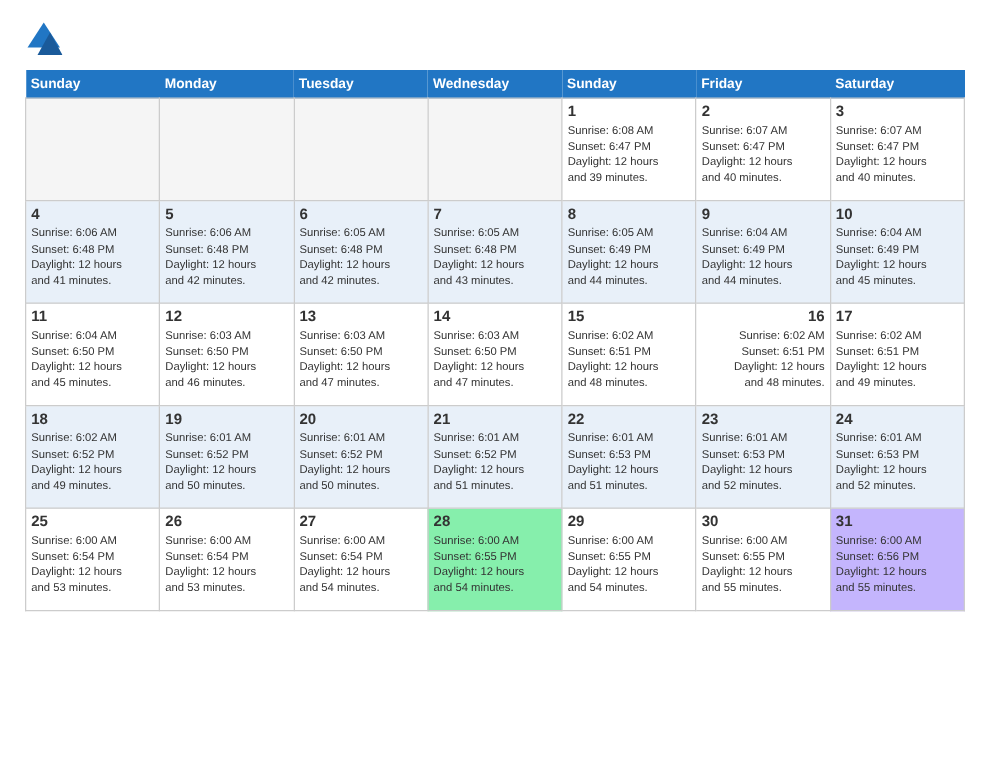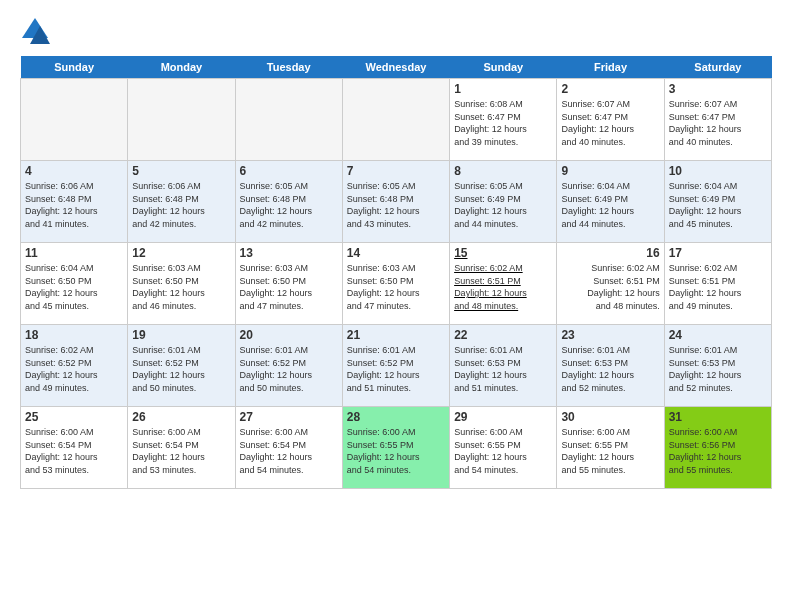--- a/index.html
+++ b/index.html
@@ -60,21 +60,21 @@
     }
     .calendar-table {
       width: 100%;
       border-collapse: collapse;
       font-size: 10px;
     }
     .calendar-table th {
       background-color: #2176c4;
       color: #fff;
       padding: 5px 4px;
-      text-align: center;
+      text-align: left;
       font-size: 11px;
       font-weight: bold;
     }
     .calendar-table td {
       border: 1px solid #ccc;
       vertical-align: top;
       padding: 3px 4px;
       height: 82px;
       width: calc(100% / 7);
       background: #fff;
@@ -233,21 +233,21 @@
 Daylight: 12 hours
 and 47 minutes.</div>
           </td>
           <td style="background: rgb(255, 255, 255);">
             <span class="day-num">14</span>
             <div class="day-info" style="white-space: pre-line;">Sunrise: 6:03 AM
 Sunset: 6:50 PM
 Daylight: 12 hours
 and 47 minutes.</div>
           </td>
-          <td style="background: rgb(255, 255, 255); text-decoration: underline;">
+          <td style="background: rgb(255, 255, 255);">
             <span class="day-num">15</span>
             <div class="day-info" style="white-space: pre-line;">Sunrise: 6:02 AM
 Sunset: 6:51 PM
 Daylight: 12 hours
 and 48 minutes.</div>
           </td>
           <td style="background: rgb(255, 255, 255); text-align: right;">
             <span class="day-num">16</span>
             <div class="day-info" style="white-space: pre-line;">Sunrise: 6:02 AM
 Sunset: 6:51 PM
@@ -349,21 +349,21 @@
 Daylight: 12 hours
 and 54 minutes.</div>
           </td>
           <td style="background: rgb(255, 255, 255);">
             <span class="day-num">30</span>
             <div class="day-info" style="white-space: pre-line;">Sunrise: 6:00 AM
 Sunset: 6:55 PM
 Daylight: 12 hours
 and 55 minutes.</div>
           </td>
-          <td style="background: #84cc16; margin-top: 44px;">
+          <td style="background: #c4b5fd; margin-top: 44px;">
             <span class="day-num">31</span>
             <div class="day-info" style="white-space: pre-line;">Sunrise: 6:00 AM
 Sunset: 6:56 PM
 Daylight: 12 hours
 and 55 minutes.</div>
           </td>
         </tr>
       </tbody>
   </table>
 </div>

